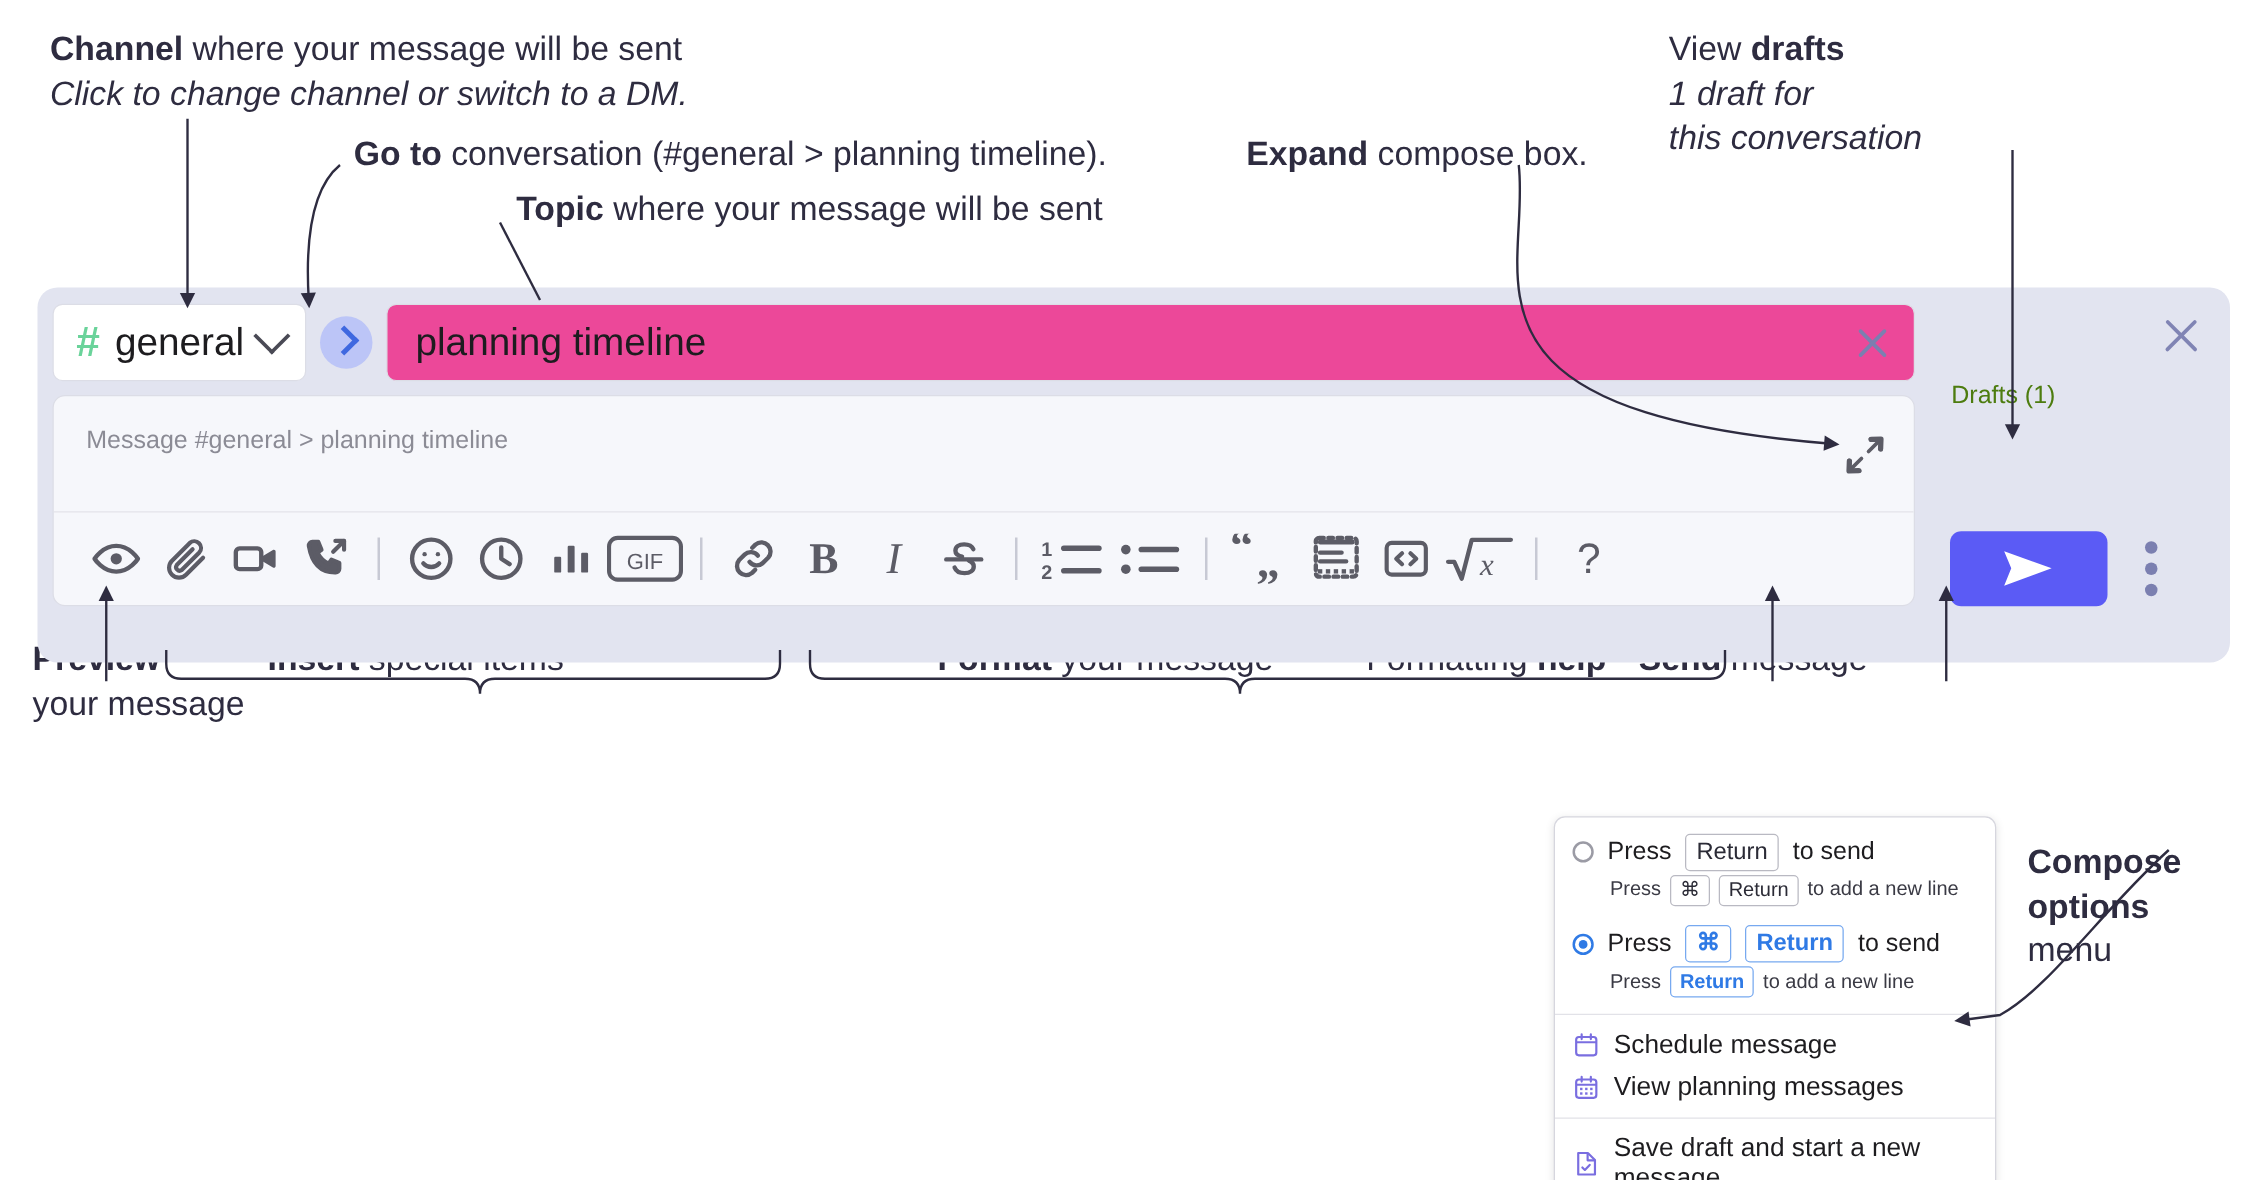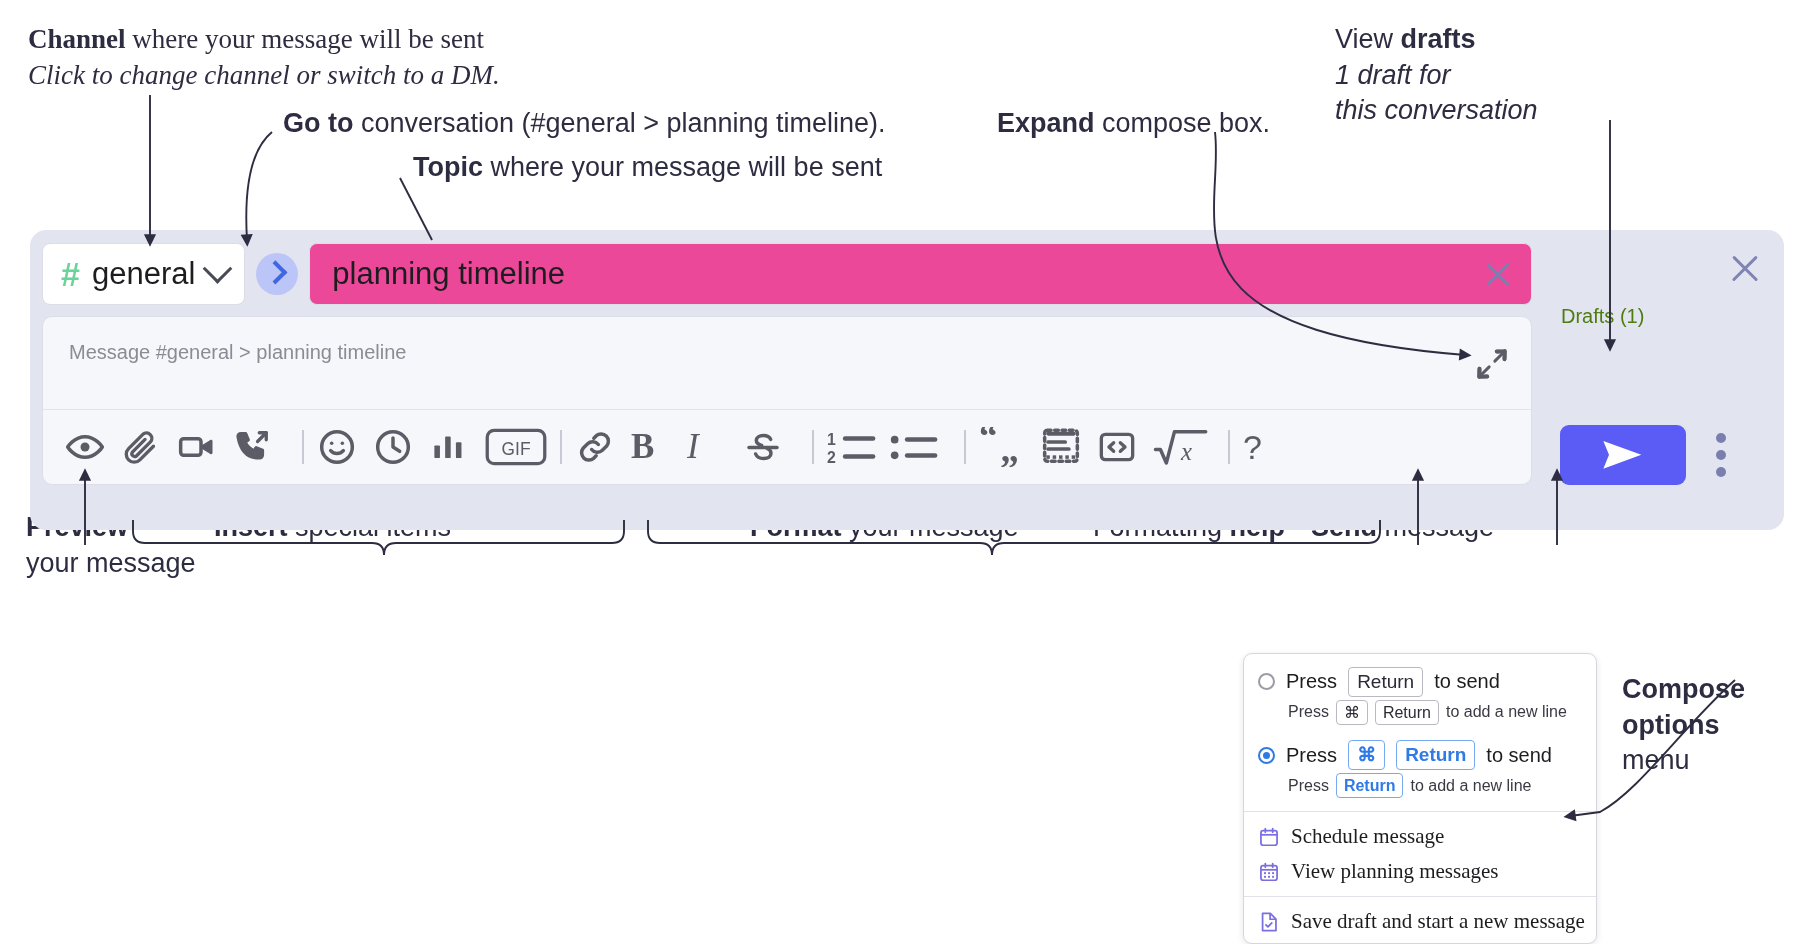--- a/index.html
+++ b/index.html
@@ -54,21 +54,21 @@
     margin-top:10px;background:#f6f7fb;border:1px solid #dcdde6;border-radius:10px;
     overflow:hidden;
   }
   #message-input-area{height:92px;position:relative;}
   #placeholder{position:absolute;left:26px;top:24px;font-size:20px;color:#8b8b95;}
   #expand-btn{position:absolute;right:22px;top:30px;width:34px;height:34px;}
   #toolbar{
     border-top:1px solid #e3e4ea;height:74px;display:flex;align-items:center;
     padding-left:22px;gap:0px;
   }
-  .tool{width:56px;height:56px;display:flex;align-items:center;justify-content:flex-start;flex:0 0 auto;}
+  .tool{width:56px;height:56px;display:flex;align-items:center;justify-content:center;flex:0 0 auto;}
   .sep{width:2px;height:34px;background:#c7c9d4;margin:0 13px;flex:0 0 auto;}
   .ic{stroke:#5c5c66;fill:none;stroke-width:2.1;stroke-linecap:round;stroke-linejoin:round;}
   .icf{fill:#5c5c66;}
 
   
   #panel-right{position:absolute;left:1516px;top:0;width:238px;height:300px;}
   #panel-close{position:absolute;right:22px;top:22px;width:34px;height:34px;}
   #panel-close:before,#panel-close:after{content:"";position:absolute;left:0;top:15px;width:34px;height:3.4px;
     background:#8084b4;border-radius:2px;}
   #panel-close:before{transform:rotate(45deg);}
@@ -86,30 +86,30 @@
   }
   .radio-row{display:flex;align-items:center;gap:11px;padding:4px 0 0 14px;font-size:20px;color:#1d1c1f;}
   .radio{width:17px;height:17px;border-radius:50%;border:2px solid #9b9ba5;box-sizing:border-box;flex:0 0 auto;}
   .radio.on{border-color:#2f7ae5;position:relative;}
   .radio.on:after{content:"";position:absolute;left:3px;top:3px;width:7px;height:7px;border-radius:50%;background:#2f7ae5;}
   .sub-row{display:flex;align-items:center;gap:7px;padding:3px 0 6px 44px;font-size:16px;color:#3a3a44;}
   .key{border:1px solid #b9b9c2;border-radius:4px;padding:1px 7px;font-size:16px;color:#2b2b36;background:#fff;line-height:1.35;text-align:center;}
   .radio-row .key{font-size:19px;padding:1px 8px;}
   .key.blue{border-color:#77a9f0;color:#2f7ae5;font-weight:700;}
   .menu-div{height:1px;background:#e2e2e8;margin:7px 0;}
-  .menu-item{display:flex;align-items:center;gap:11px;padding:5px 0 5px 14px;font-size:21px;color:#1d1c1f;font-family:Liberation Serif, serif;}
+  .menu-item{display:flex;align-items:center;gap:11px;padding:5px 0 5px 14px;font-size:21px;color:#1d1c1f;}
   .mi-ic{width:22px;height:22px;flex:0 0 auto;}
 
   
   #overlay{left:0;top:0;width:1814px;height:944px;pointer-events:none;}
 </style>
 </head>
 <body>
 
-<div class="abs ann" style="left:28px;top:22px;font-family:Liberation Serif, serif;">
+<div class="abs ann" style="left:40px;top:22px;">
   <div><b>Channel</b><span> where your message will be sent</span></div>
   <div><i>Click to change channel or switch to a DM.</i></div>
 </div>
 
 <div class="abs ann" style="left:283px;top:106px;">
   <b>Go to</b><span> conversation (#general &gt; planning timeline).</span>
 </div>
 
 <div class="abs ann" style="left:413px;top:150px;">
   <b>Topic</b><span> where your message will be sent</span>

